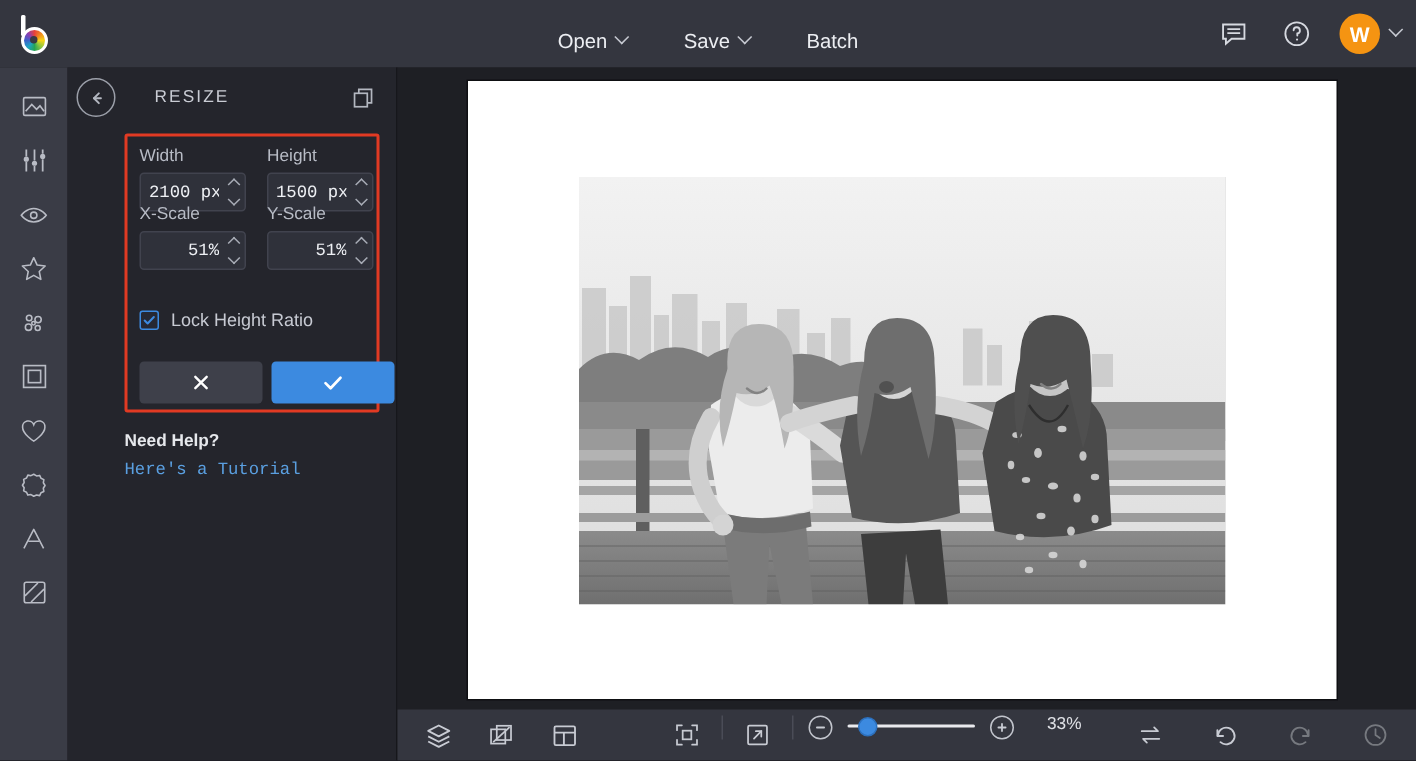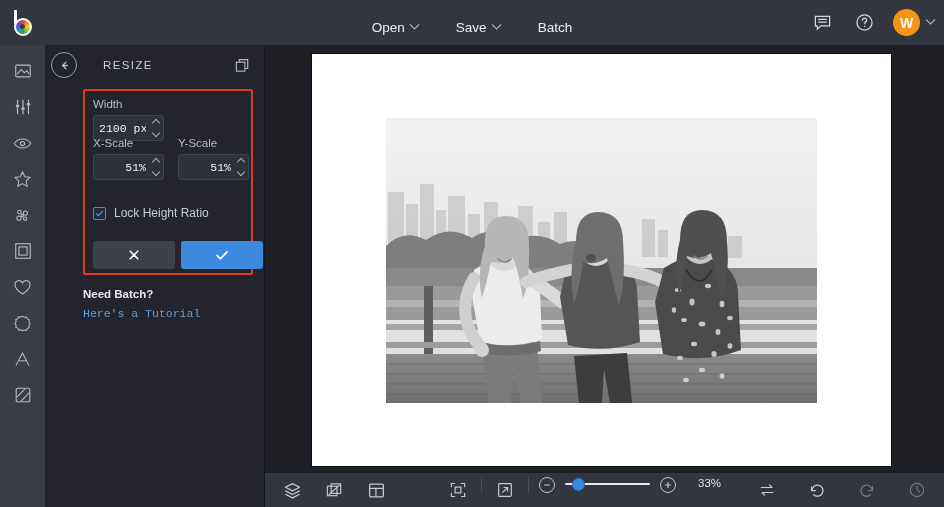--- a/index.html
+++ b/index.html
@@ -315,20 +315,30 @@
       <div class="field">
         <label class="field-label">Width</label>
         <div class="spinbox">
           <input type="text" value="2100 px" style="">
           <div class="spin-arrows">
             <span class="chev-up"></span>
             <span class="chev-dn"></span>
           </div>
         </div>
       </div>
+      <div class="field">
+        <label class="field-label">Height</label>
+        <div class="spinbox">
+          <input type="text" value="1500 px" style="">
+          <div class="spin-arrows">
+            <span class="chev-up"></span>
+            <span class="chev-dn"></span>
+          </div>
+        </div>
+      </div>
     </div>
 
     <div class="field-row" style="position:absolute; left:48px; top:92px;">
       <div class="field">
         <label class="field-label">X-Scale</label>
         <div class="spinbox">
           <input type="text" value="51%" style="">
           <div class="spin-arrows">
             <span class="chev-up"></span>
             <span class="chev-dn"></span>
@@ -363,21 +373,21 @@
         </svg>
       </button>
       <button class="act-btn btn-confirm">
         <svg width="16" height="16" viewBox="0 0 16 16" fill="none" stroke="#ffffff" stroke-width="1.8" stroke-linecap="round" stroke-linejoin="round">
           <path d="M3 8.4l3.4 3.4 6.6-7"></path>
         </svg>
       </button>
     </div>
 
     <div class="help-block">
-      <div class="help-title">Need Batch?</div>
+      <div class="help-title">Need Help?</div>
       <a class="help-link">Here's a Tutorial</a>
     </div>
   </div>
 
   <div class="canvas-area">
     <div class="paper">
       <div class="photo">
         <svg width="431" height="285" viewBox="0 0 431 285">
           <defs>
             <linearGradient id="sky" x1="0" y1="0" x2="0" y2="1">

